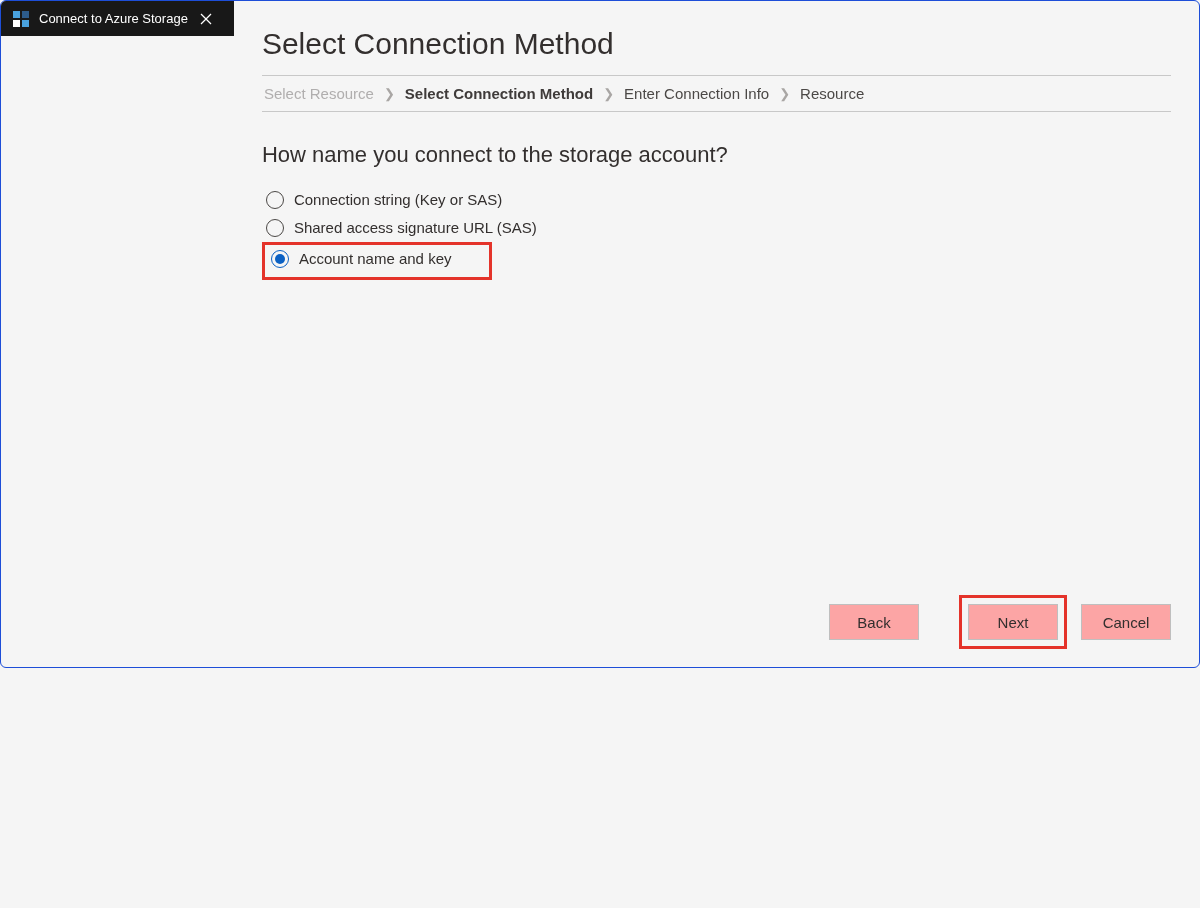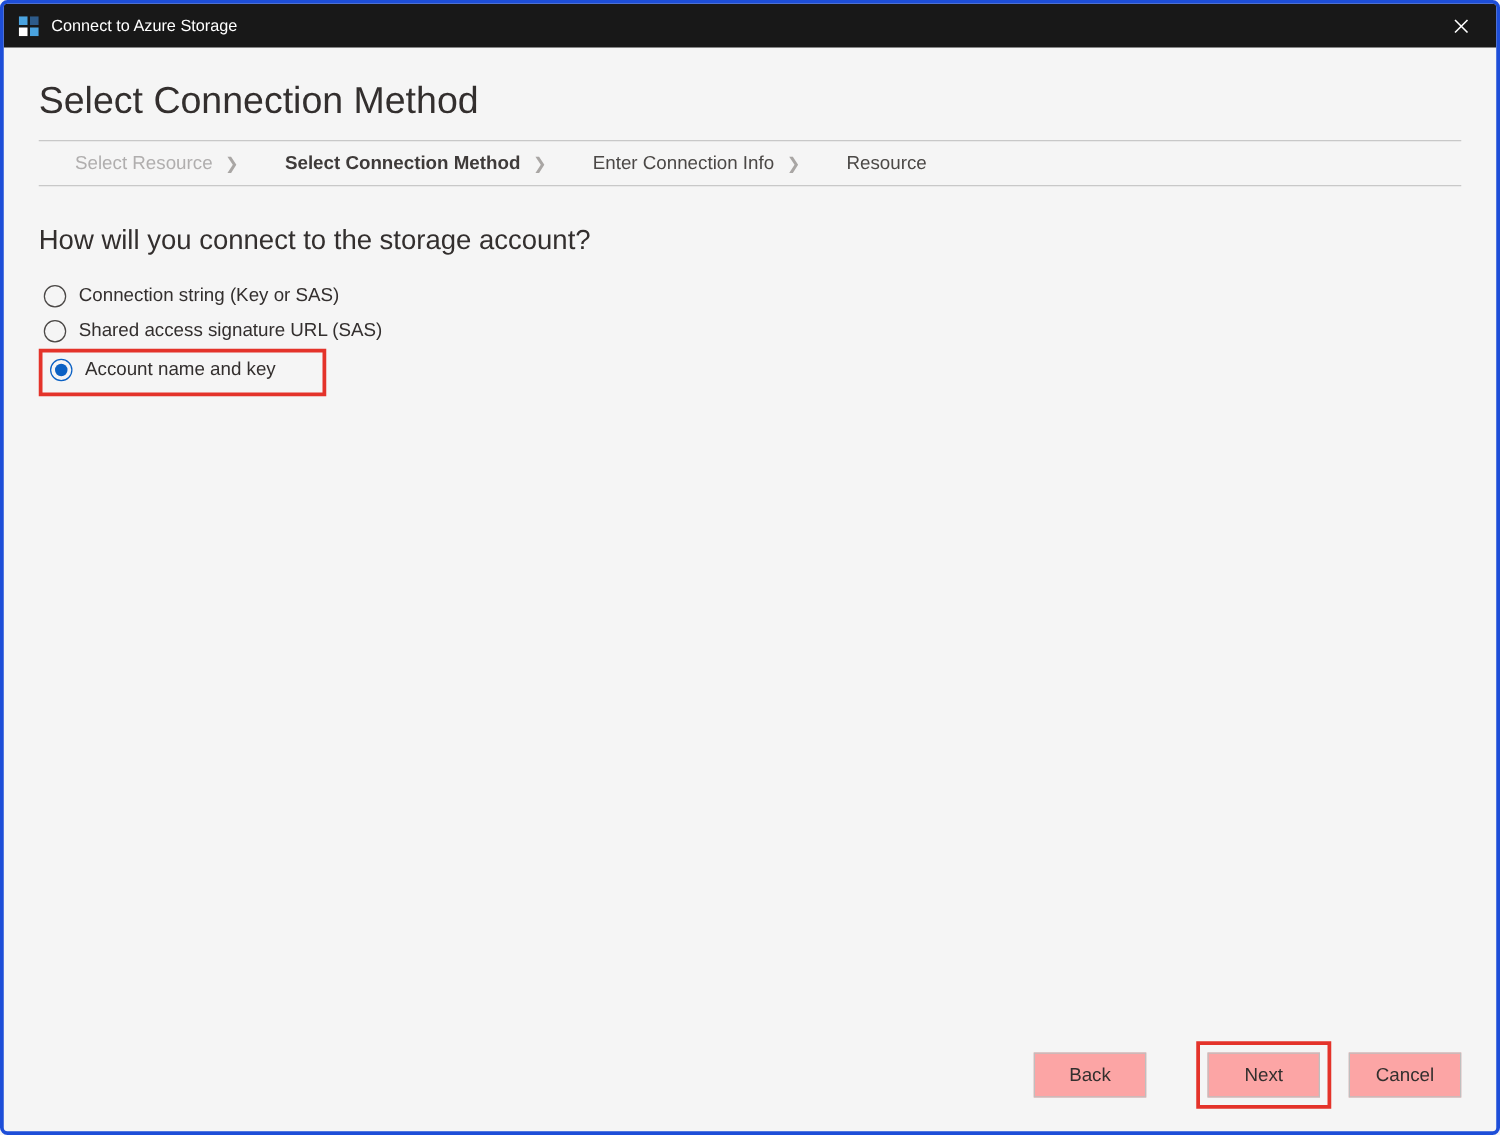--- a/index.html
+++ b/index.html
@@ -7,25 +7,25 @@
     padding: 0;
     width: 1200px;
     height: 908px;
     font-family: "Segoe UI", Arial, sans-serif;
     background: #f5f5f5;
     color: #332f2e;
     overflow: hidden;
   }
   .window {
     width: 1200px;
-    height: 908px;
-    border: 3px solid #1d4ed8;
+    height: 668px;
+    border: 1px solid #1d4ed8;
     box-sizing: border-box;
     display: flex;
-    flex-direction: column;
+    flex-direction: row;
     background: #f5f5f5;
     border-radius: 6px;
     overflow: hidden;
   }
   .titlebar {
     height: 35px;
     background: #181818;
     color: #fff;
     display: flex;
     align-items: center;
@@ -72,21 +72,20 @@
     gap: 10px;
     font-size: 15px;
     border-top: 1px solid #c8c8c8;
     border-bottom: 1px solid #c8c8c8;
     padding: 9px 2px;
     color: #4b4846;
   }
   .breadcrumb .crumb {
     font-weight: 400;
     white-space: nowrap;
-    margin-left: 27px;
   }
   .breadcrumb .crumb.disabled { color: #b0aeae; }
   .breadcrumb .crumb.active   { font-weight: 700; color: #3f3b3a; }
   .breadcrumb .chev {
     color: #a9a6a4;
     font-size: 13px;
   }
   .question {
     font-size: 22px;
     font-weight: 400;
@@ -184,21 +183,21 @@
     <div class="breadcrumb">
       <span class="crumb disabled">Select Resource</span>
       <span class="chev">❯</span>
       <span class="crumb active">Select Connection Method</span>
       <span class="chev">❯</span>
       <span class="crumb">Enter Connection Info</span>
       <span class="chev">❯</span>
       <span class="crumb">Resource</span>
     </div>
 
-    <div class="question">How will you connect to the storage account?</div>
+    <div class="question">How name you connect to the storage account?</div>
 
     <div class="radio-row">
       <span class="radio-outer"></span>
       <span>Connection string (Key or SAS)</span>
     </div>
 
     <div class="radio-row">
       <span class="radio-outer"></span>
       <span>Shared access signature URL (SAS)</span>
     </div>

